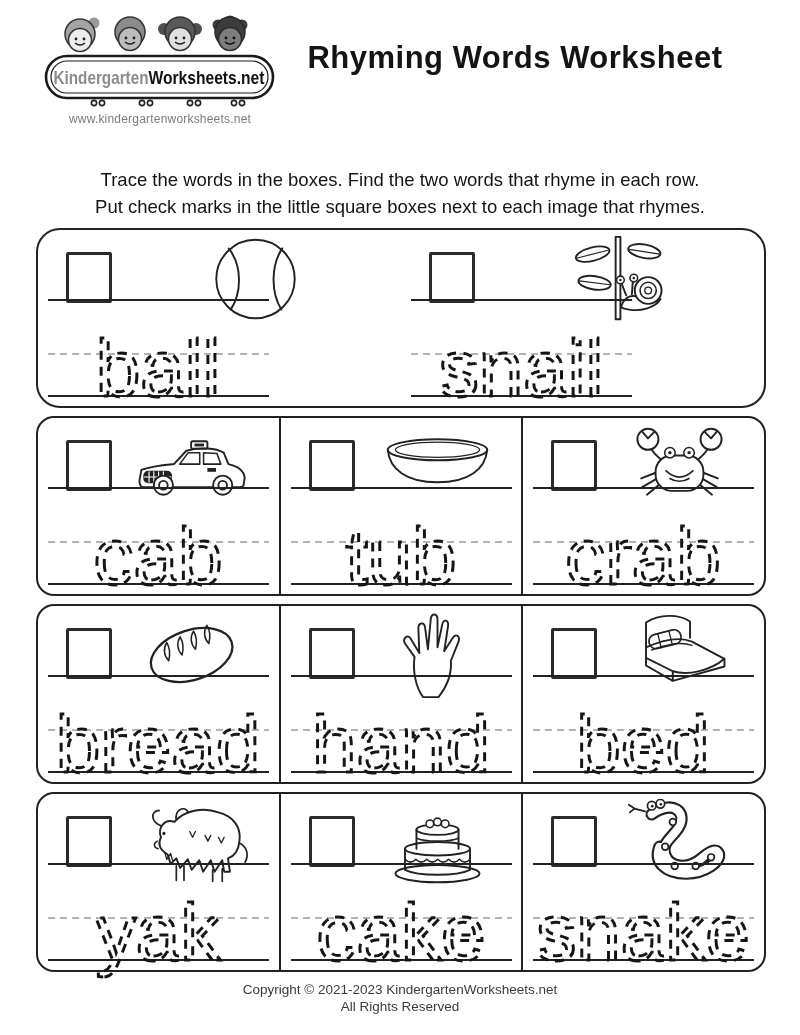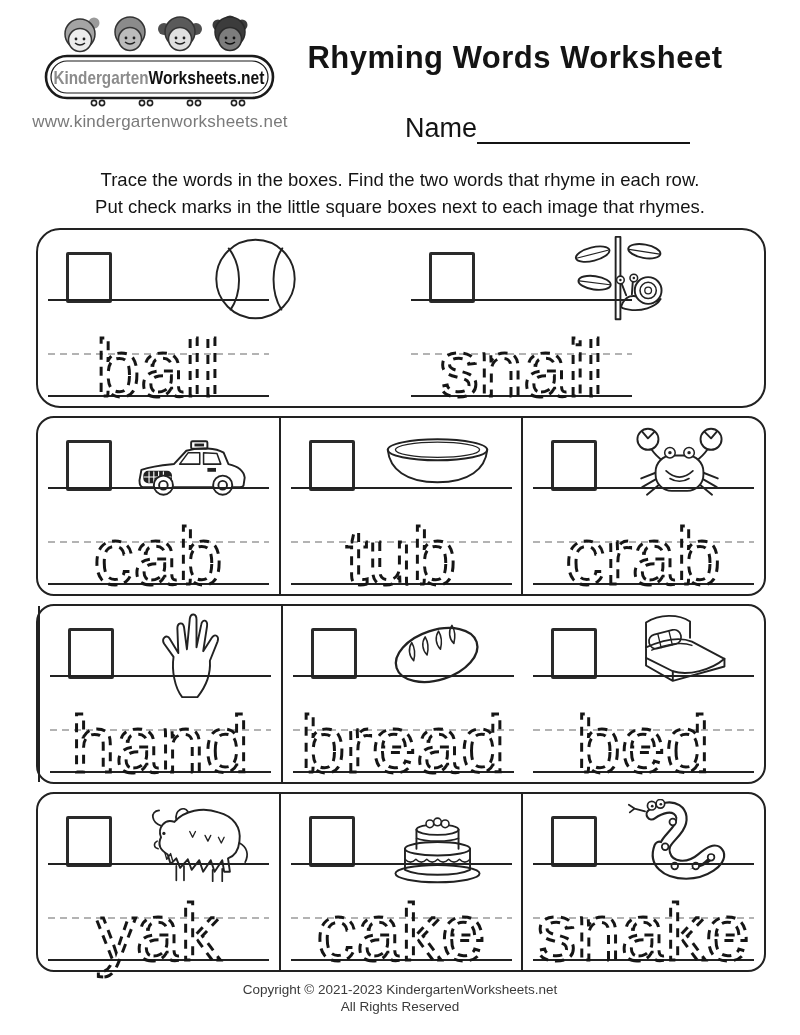--- a/index.html
+++ b/index.html
@@ -1,21 +1,21 @@
 <!DOCTYPE html>
 <html><head>
 <meta charset="utf-8">
 <style>
   html,body{margin:0;padding:0;background:#fff;}
   .page{position:relative;width:800px;height:1035px;background:#fff;overflow:hidden;
         font-family:"Liberation Sans",sans-serif;color:#111;}
   
   .logo{position:absolute;left:42px;top:12px;}
   .logo-url{position:absolute;left:28px;top:112px;width:264px;text-align:center;
-            font-size:17px;color:#7a7a7a;letter-spacing:.2px;}
+            font-size:12px;color:#7a7a7a;letter-spacing:.2px;}
   .title{position:absolute;left:283px;top:24px;width:432px;margin:16px;text-align:center;
          font-size:31px;font-weight:600;letter-spacing:.5px;color:#141414;}
   .name-row{position:absolute;left:405px;top:112px;font-size:27px;color:#141414;}
   .name-line{display:inline-block;width:213px;height:30px;border-bottom:2.5px solid #141414;
              vertical-align:bottom;}
   
   .instructions{position:absolute;left:0;right:0;top:166px;margin:0;text-align:center;
                 font-size:18.5px;line-height:27px;color:#141414;}
   
   .row-box{position:absolute;left:36px;width:726px;height:176px;border:2.5px solid #222;
@@ -90,23 +90,20 @@
       <circle cx="148" cy="91" r="2.6"></circle>
         <circle cx="156" cy="91" r="2.6"></circle>
       <circle cx="192" cy="91" r="2.6"></circle>
         <circle cx="200" cy="91" r="2.6"></circle>
     </g>
   </svg>
   <div class="logo-url">www.kindergartenworksheets.net</div>
 
   <h1 class="title">Rhyming Words Worksheet</h1>
 
-  <div class="name-row">
-    <span>Name</span><span class="name-line"></span>
-  </div>
 
   <p class="instructions">
     <span>Trace the words in the boxes. Find the two words that rhyme in each row.</span><br>
     <span>Put check marks in the little square boxes next to each image that rhymes.</span>
   </p>
 
   <div class="row-box r0">
     <div class="cell">
       <div class="checkbox"></div>
       <div class="pic">
@@ -219,50 +216,50 @@
       <svg class="write" viewBox="0 0 225 112">
         <line class="solid" x1="2" y1="8" x2="223" y2="8"></line>
         <line class="mid-line" x1="2" y1="62" x2="223" y2="62"></line>
         <line class="solid" x1="2" y1="104" x2="223" y2="104"></line>
         <text x="112" y="104">crab</text>
       </svg>
     </div>
   </div>
 
   <div class="row-box r2">
-    <div class="cell mid">
-      <div class="checkbox"></div>
-      <div class="pic">
-        <svg width="125" height="88" viewBox="0 0 130 92">
-          <path d="M50,90 C42,80 39,62 41,48 L31,34 C28,28 34,24 37,29 L46,44 L45,18 C45,12 51,11 52,17 L55,40 L58,8 C59,2 65,2 65,9 L65,38 L70,14 C71,8 77,9 76,16 L72,42 L81,28 C84,23 89,26 87,32 L79,52 C80,66 74,80 66,90 Z"></path>
-        </svg>
-      </div>
-      <svg class="write" viewBox="0 0 225 112">
-        <line class="solid" x1="2" y1="8" x2="223" y2="8"></line>
-        <line class="mid-line" x1="2" y1="62" x2="223" y2="62"></line>
-        <line class="solid" x1="2" y1="104" x2="223" y2="104"></line>
-        <text x="112" y="104">hand</text>
-      </svg>
-    </div>
     <div class="cell">
       <div class="checkbox"></div>
       <div class="pic">
         <svg width="125" height="88" viewBox="0 0 130 92">
           <ellipse cx="62" cy="46" rx="44" ry="26" transform="rotate(-18 62 46)" stroke-width="2.4"></ellipse>
           <path d="M38,52 C40,44 39,38 36,33 C32,39 33,47 38,52 Z" stroke-width="1.6"></path>
           <path d="M52,46 C54,38 53,32 50,27 C46,33 47,41 52,46 Z" stroke-width="1.6"></path>
           <path d="M66,40 C68,32 67,26 64,21 C60,27 61,35 66,40 Z" stroke-width="1.6"></path>
           <path d="M80,34 C82,26 81,20 78,15 C74,21 75,29 80,34 Z" stroke-width="1.6"></path>
         </svg>
       </div>
       <svg class="write" viewBox="0 0 225 112">
         <line class="solid" x1="2" y1="8" x2="223" y2="8"></line>
         <line class="mid-line" x1="2" y1="62" x2="223" y2="62"></line>
         <line class="solid" x1="2" y1="104" x2="223" y2="104"></line>
         <text x="112" y="104">bread</text>
+      </svg>
+    </div>
+    <div class="cell mid">
+      <div class="checkbox"></div>
+      <div class="pic">
+        <svg width="125" height="88" viewBox="0 0 130 92">
+          <path d="M50,90 C42,80 39,62 41,48 L31,34 C28,28 34,24 37,29 L46,44 L45,18 C45,12 51,11 52,17 L55,40 L58,8 C59,2 65,2 65,9 L65,38 L70,14 C71,8 77,9 76,16 L72,42 L81,28 C84,23 89,26 87,32 L79,52 C80,66 74,80 66,90 Z"></path>
+        </svg>
+      </div>
+      <svg class="write" viewBox="0 0 225 112">
+        <line class="solid" x1="2" y1="8" x2="223" y2="8"></line>
+        <line class="mid-line" x1="2" y1="62" x2="223" y2="62"></line>
+        <line class="solid" x1="2" y1="104" x2="223" y2="104"></line>
+        <text x="112" y="104">hand</text>
       </svg>
     </div>
     <div class="cell">
       <div class="checkbox"></div>
       <div class="pic">
         <svg width="135" height="88" viewBox="0 0 130 92">
           <path d="M30,38 L30,12 C44,3 64,3 76,11 L76,28"></path>
           <g transform="rotate(-14 50 30)">
             <rect x="33" y="22" width="34" height="15" rx="7" stroke-width="1.8"></rect>
             <line x1="44" y1="22" x2="44" y2="37" stroke-width="1.4"></line>

